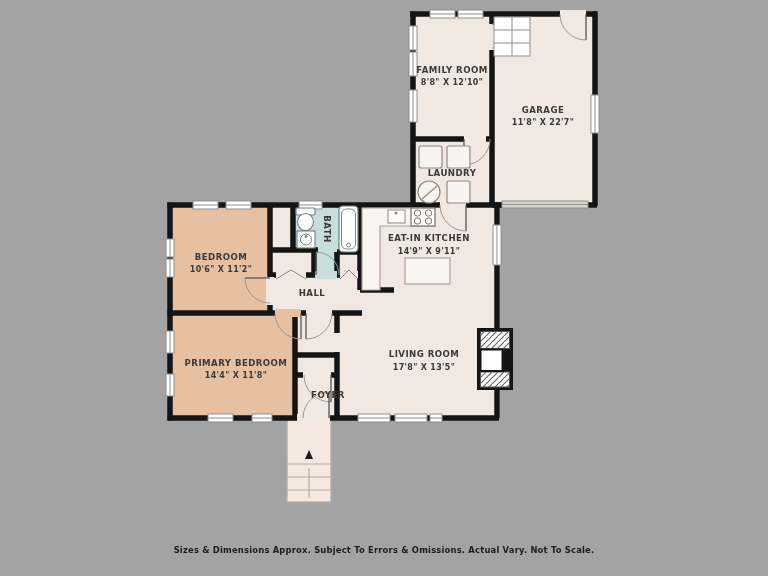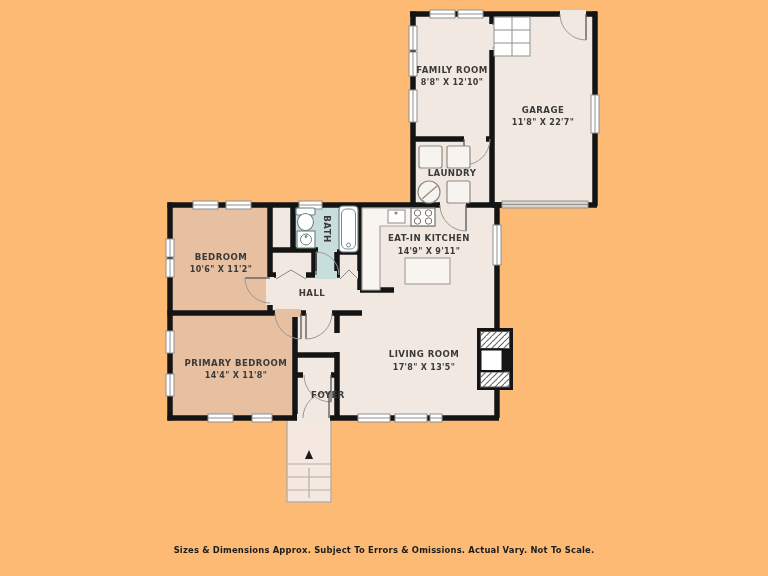--- a/index.html
+++ b/index.html
@@ -1,16 +1,16 @@
 <!DOCTYPE html>
 <html><head>
 <meta charset="utf-8">
 <style>
   html,body{margin:0;padding:0;background:#f7f6f3;}
-  .page{position:relative;width:768px;height:576px;background:#fdba74;overflow:hidden;
+  .page{position:relative;width:768px;height:576px;background:#a3a3a3;overflow:hidden;
         font-family:"DejaVu Sans","Liberation Sans",sans-serif;}
   svg text{font-family:"DejaVu Sans","Liberation Sans",sans-serif;fill:#3a3a3a;}
   .room-name{font-size:8.6px;font-weight:600;letter-spacing:.45px;}
   .room-dims{font-size:8px;font-weight:600;letter-spacing:.3px;}
   .footer-text{font-size:8.4px;font-weight:600;fill:#1c1c1c;letter-spacing:.2px;}
 </style>
 </head>
 <body>
 
 <div class="page">

